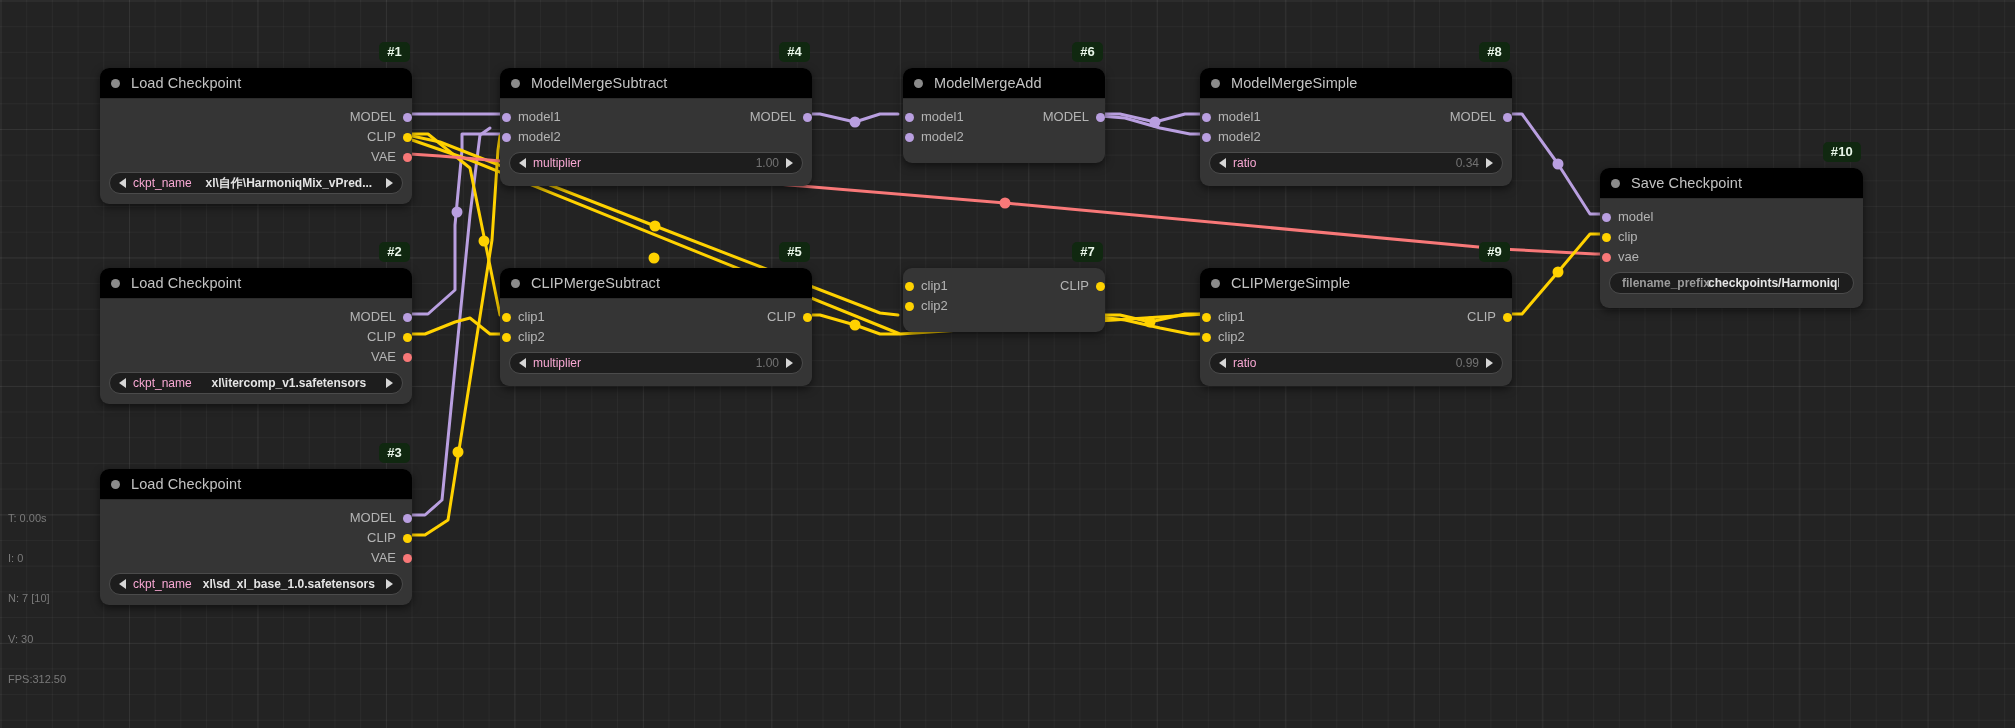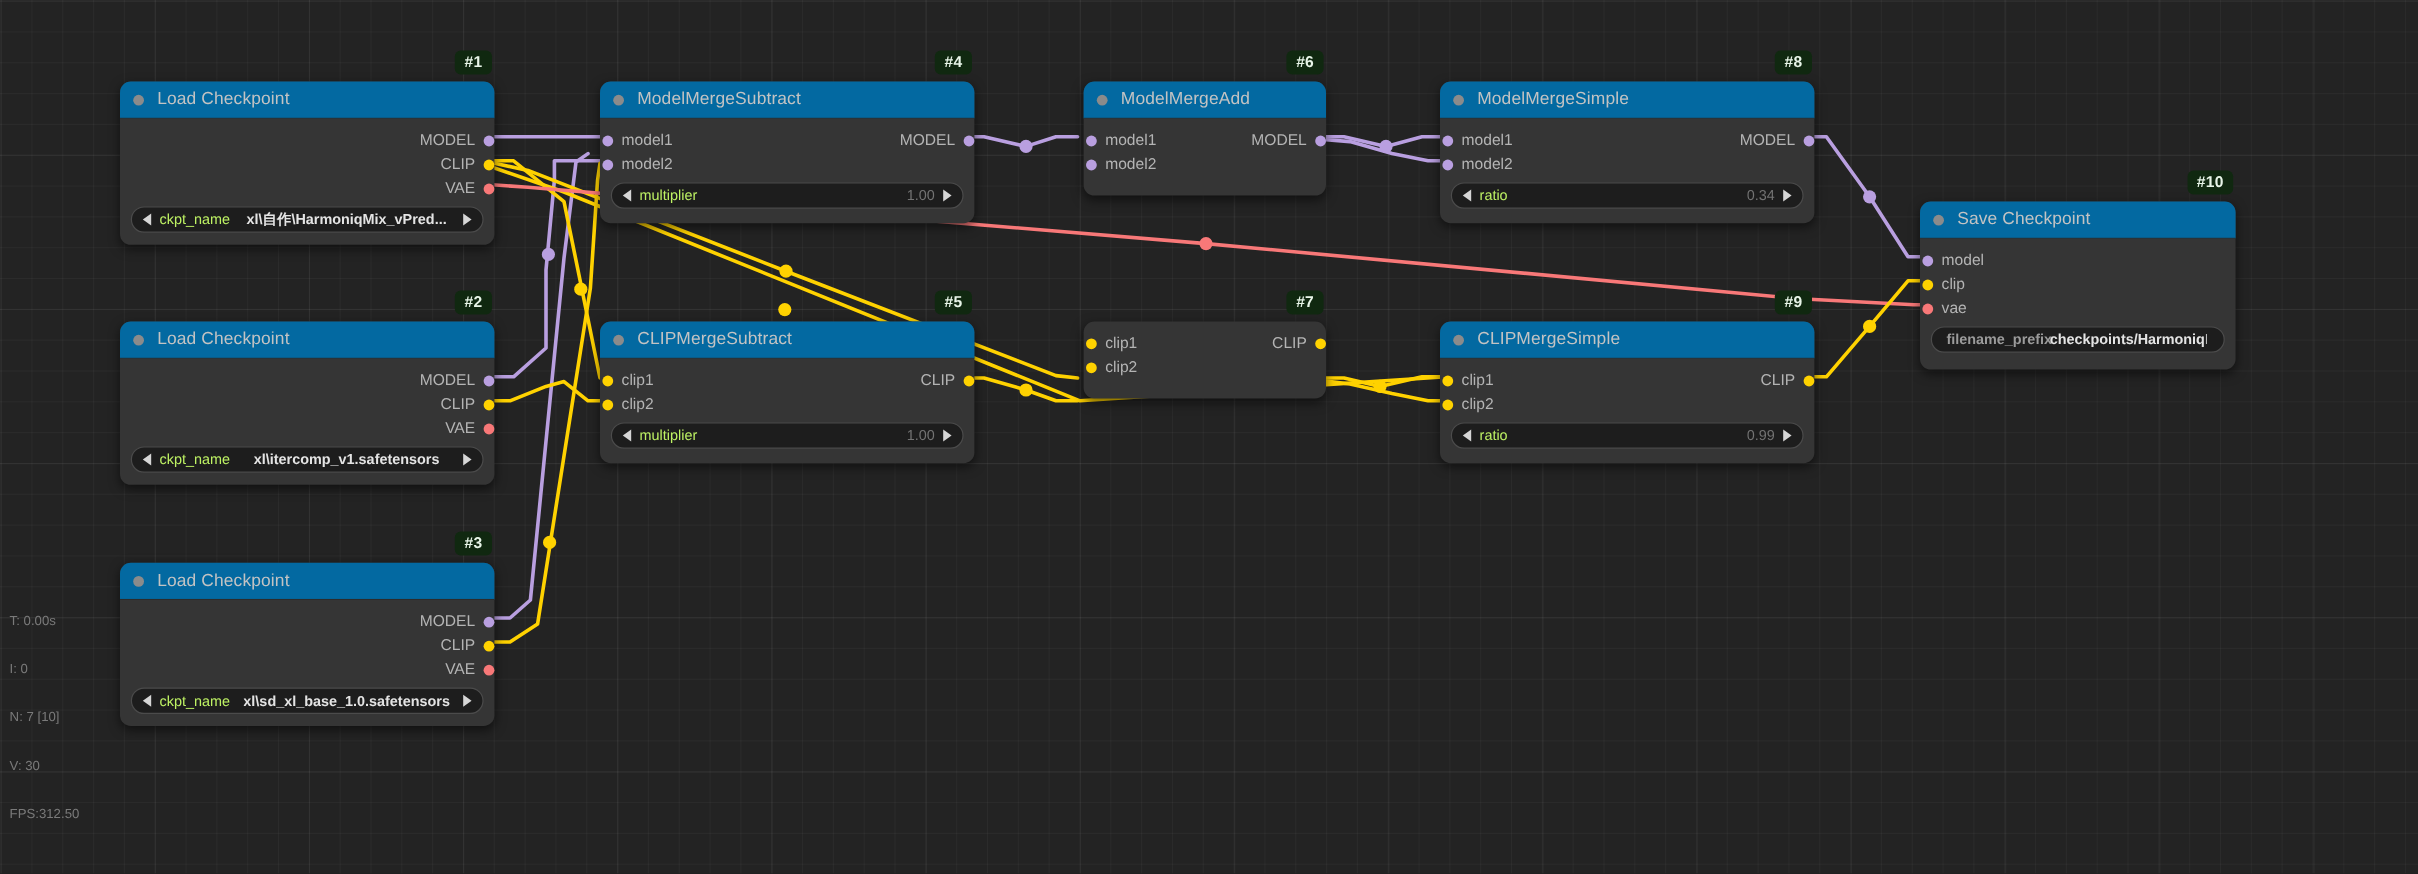--- a/index.html
+++ b/index.html
@@ -29,21 +29,21 @@
     border-radius: 9px;
     box-shadow: 0 3px 9px rgba(0,0,0,0.55);
     overflow: visible;
   }
   .node-header {
     height: 31px;
     display: flex; align-items: center;
     padding-left: 11px;
     border-bottom: 1px solid #2c2c2c;
     border-radius: 9px 9px 0 0;
-    background: #0369a1;
+    background: #000000;
   }
   .node-dot {
     width: 9px; height: 9px; border-radius: 50%;
     background: #8b8b8b; margin-right: 11px; flex: none;
   }
   .node-title {
     font-size: 14.5px; color: #c3c3c3; white-space: nowrap;
     letter-spacing: 0.1px;
   }
   .node-body { position: relative; padding-top: 2px; }
@@ -87,21 +87,21 @@
     display: flex; align-items: center;
     padding: 0 9px;
   }
   .w-arrow {
     width: 0; height: 0; flex: none;
     border-top: 5px solid transparent;
     border-bottom: 5px solid transparent;
   }
   .w-left  { border-right: 7px solid #d6d6d6; }
   .w-right { border-left: 7px solid #d6d6d6; }
-  .w-name  { font-size: 12px; color: #bef264; margin-left: 7px; white-space: nowrap; }
+  .w-name  { font-size: 12px; color: #f9a8d4; margin-left: 7px; white-space: nowrap; }
   .w-value {
     font-size: 12px; color: #e4e4e4; font-weight: bold;
     margin-left: auto; margin-right: 7px; white-space: nowrap;
     overflow: hidden; text-overflow: clip;
   }
   .w-value.num { font-weight: normal; color: #737373; }
 
   .widget.text-widget { justify-content: flex-start; }
   .widget.text-widget .w-name {
     margin-left: 0; color: #9b9b9b; font-weight: bold;

